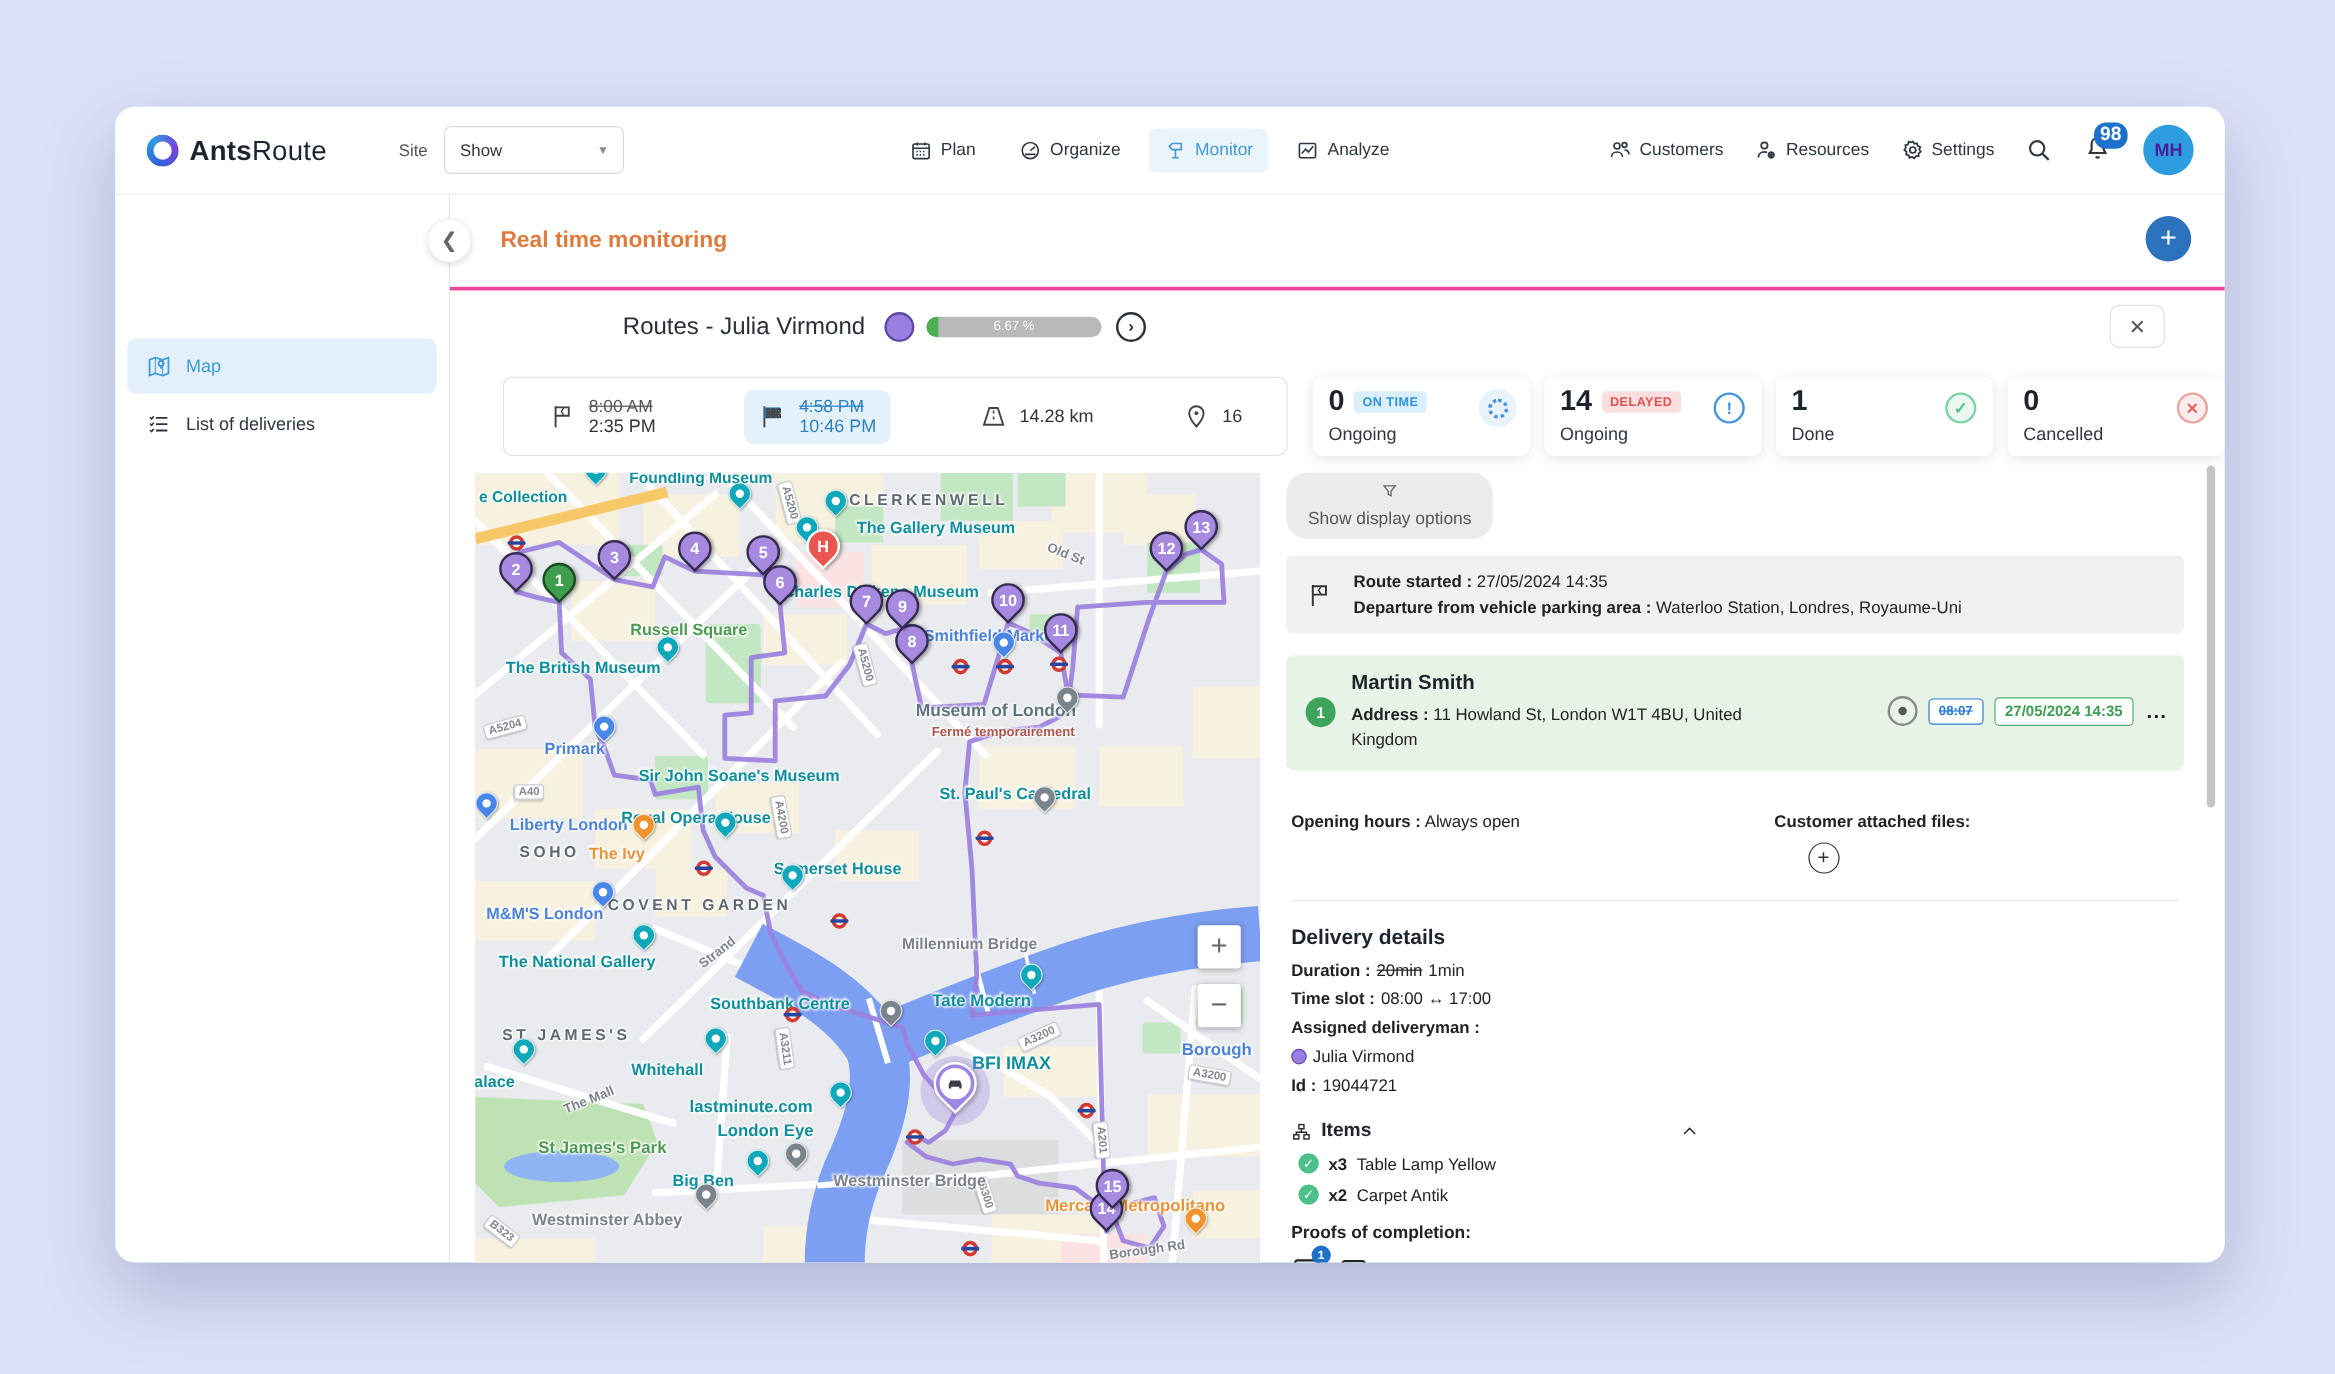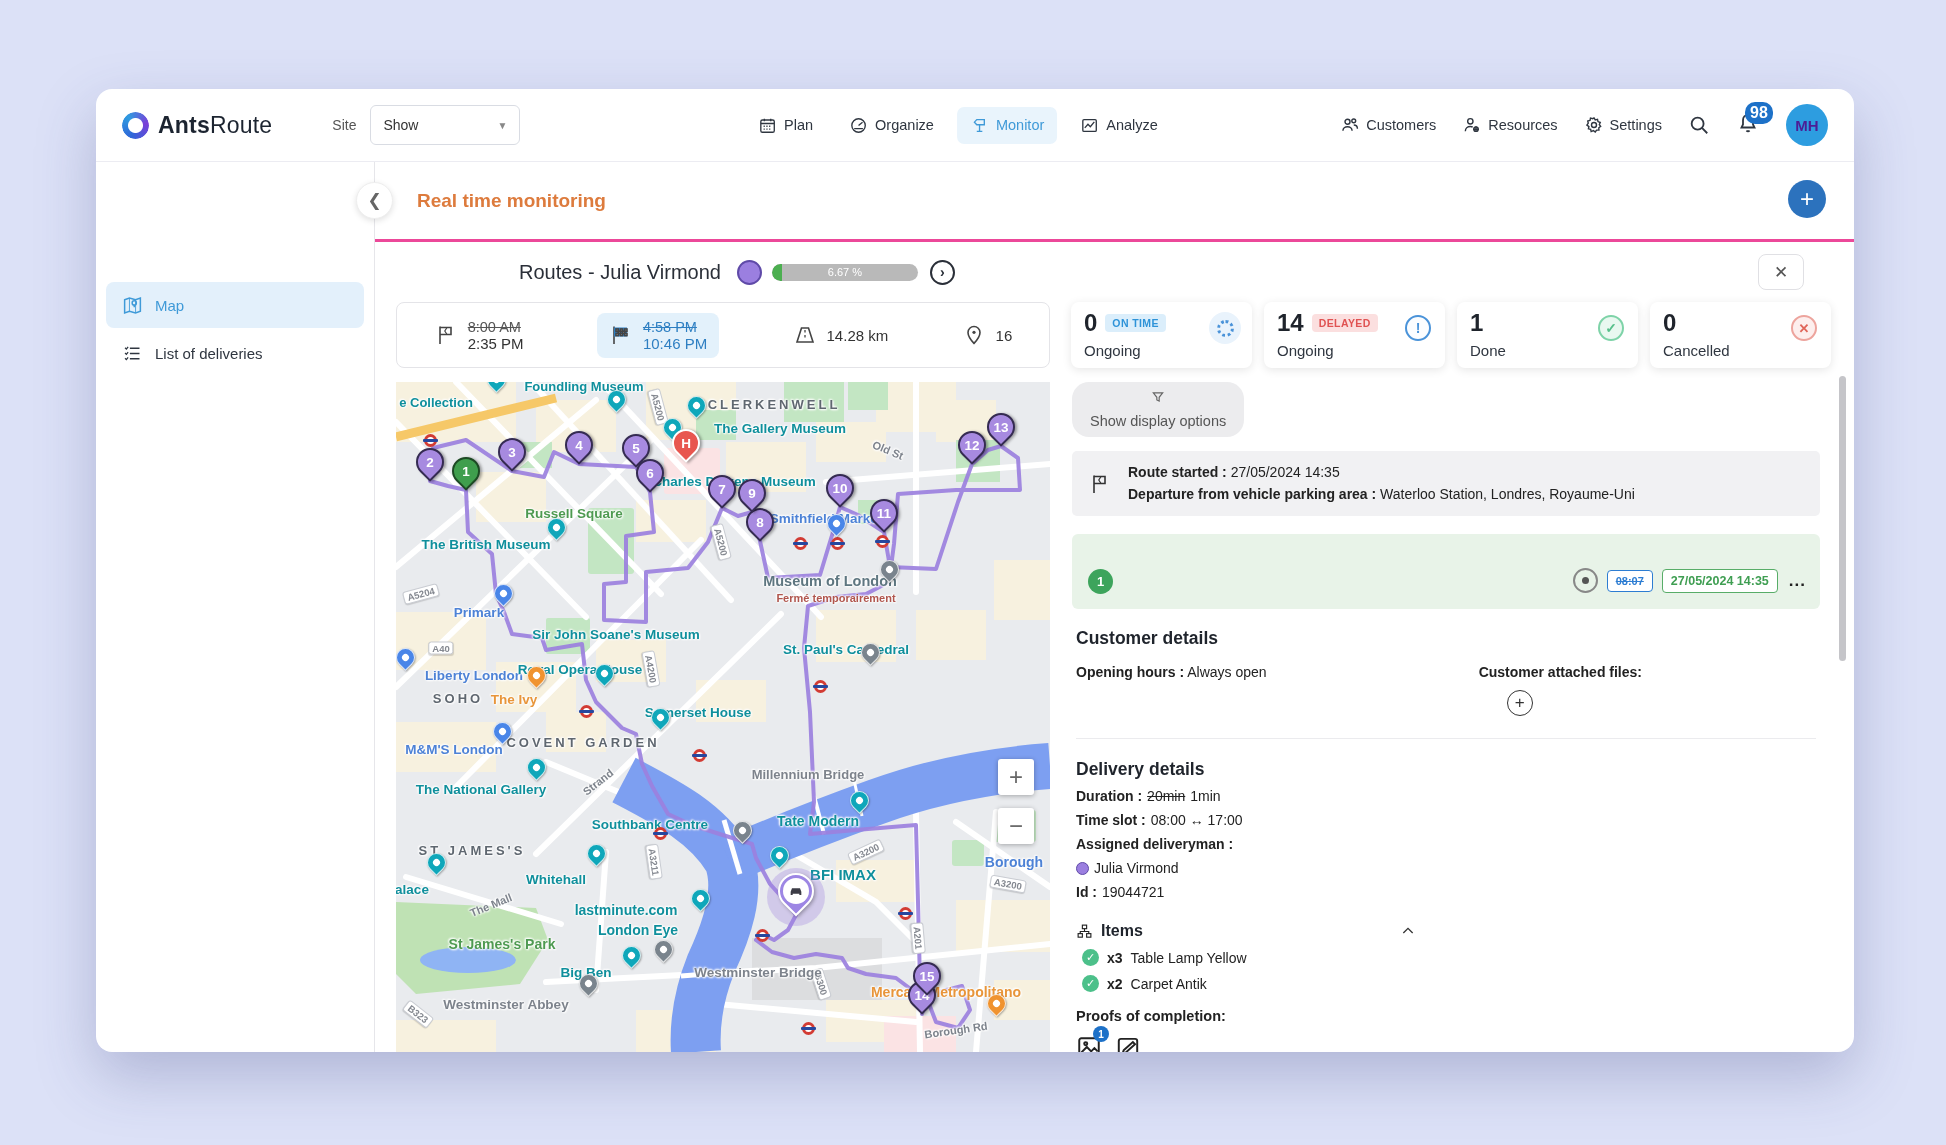--- a/index.html
+++ b/index.html
@@ -60,21 +60,21 @@
   .drv-avatar { width:25px; height:25px; border-radius:50%; background:#9b7fe0; border:2px solid #5f4aa8; margin-left:16px;}
   .progress { width:146px; height:17px; background:#b9b9b9; border-radius:9px; margin-left:10px; position:relative; overflow:hidden;}
   .progress-fill { position:absolute; left:0; top:0; bottom:0; background:#4caf50; border-radius:9px 0 0 9px;}
   .progress-lbl { position:absolute; inset:0; display:flex; align-items:center; justify-content:center;
     color:#fff; font-size:11px; }
   .next-btn { width:25px; height:25px; border-radius:50%; border:2px solid #2a2f38; margin-left:12px; display:flex;
     align-items:center; justify-content:center; font-size:14px; color:#2a2f38; cursor:pointer; font-weight:bold;}
   .close-btn { position:absolute; right:50px; top:12px; width:46px; height:36px; border:1px solid #e0e0e4; border-radius:8px;
     display:flex; align-items:center; justify-content:center; color:#555; font-size:17px; cursor:pointer; background:#fff;}
 
-  .stats-row { display:flex; margin-top:0; }
+  .stats-row { display:flex; margin-top:12px;justify-content:flex-end; }
   .stats-card { width:654px; margin-left:21px; height:66px; border:1px solid #e4e4e8; border-radius:8px;
     display:flex; align-items:center; justify-content:space-around; background:#fff;}
   .stat { display:flex; align-items:center; gap:10px; }
   .stat svg { width:24px; height:24px; stroke:#444; fill:none; stroke-width:1.6;}
   .stat .old { text-decoration:line-through; color:#555; font-size:14.5px;}
   .stat .new { font-size:15px; color:#333; }
   .stat.finish { background:#e3f1fb; border-radius:8px; padding:6px 12px; }
   .stat.finish .old { color:#2e7fc2; }
   .stat.finish .new { color:#2e7fc2; }
   .stat-plain { font-size:15px; color:#333; }
@@ -647,30 +647,33 @@
                   <path d="M13 4.5 l-2.2 3.5 2.2 3.5" stroke-width="1.2"></path>
                 </svg>
               <div>
                 <div class="ri-line"><b>Route started :</b> <span>27/05/2024 14:35</span></div>
                 <div class="ri-line"><b>Departure from vehicle parking area :</b> <span>Waterloo Station, Londres, Royaume-Uni</span></div>
               </div>
             </div>
 
             <div class="stop-card">
               <div class="stop-num">1</div>
+              <div>
+                <div class="stop-name">Martin Smith</div>
+                <div class="stop-addr"><b>Address :</b> <span>11 Howland St, London W1T 4BU, United Kingdom</span></div>
+              </div>
               <div class="stop-right">
                 <div class="target-ico"></div>
                 <div class="time-box-blue">08:07</div>
                 <div class="time-box-green">27/05/2024 14:35</div>
                 <div class="dots-menu">...</div>
               </div>
             </div>
 
             <div class="cust-sec">
-              <div class="sec-head">Customer details</div>
               <div class="cust-row">
                 <div class="kv"><b>Opening hours :</b> <span>Always open</span></div>
                 <div class="files-col">
                   <div class="kv"><b>Customer attached files:</b></div>
                   <div class="add-file">+</div>
                 </div>
               </div>
               <div class="divider"></div>
             </div>
 

